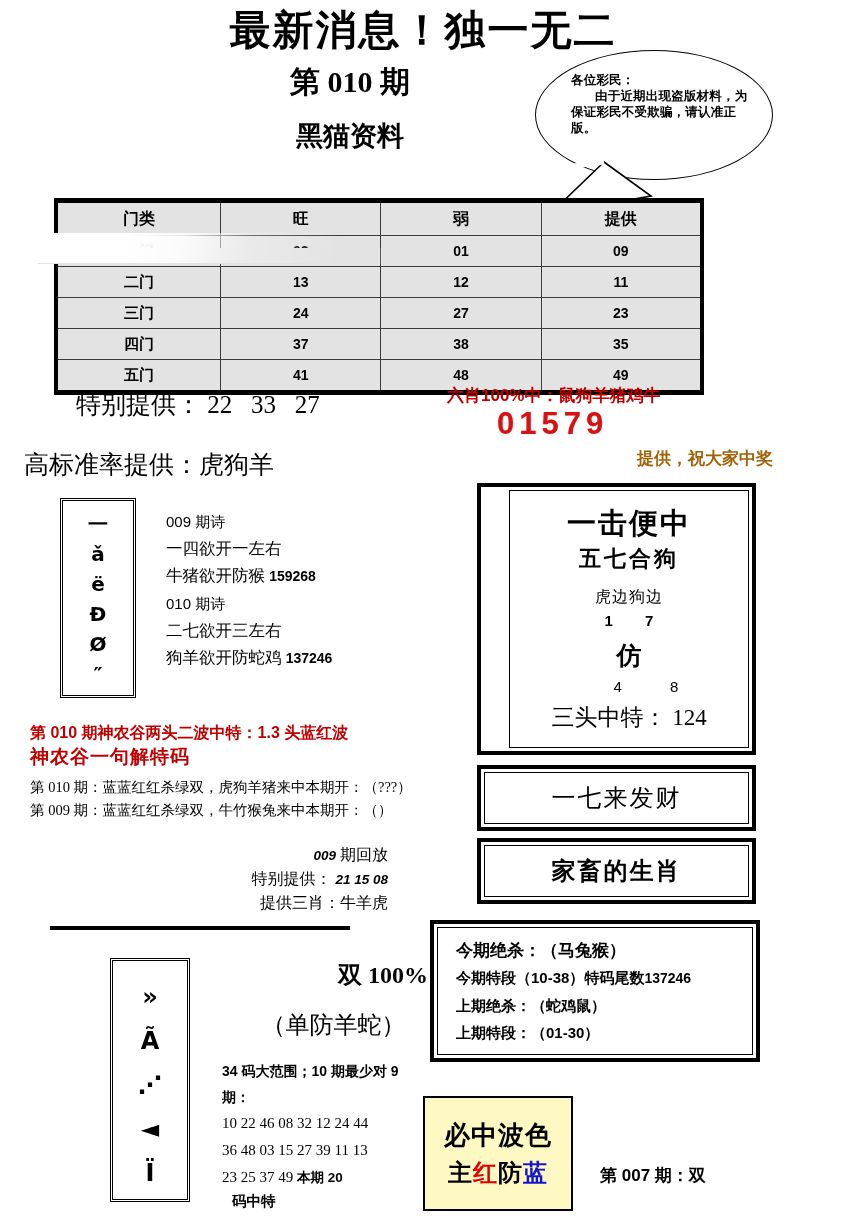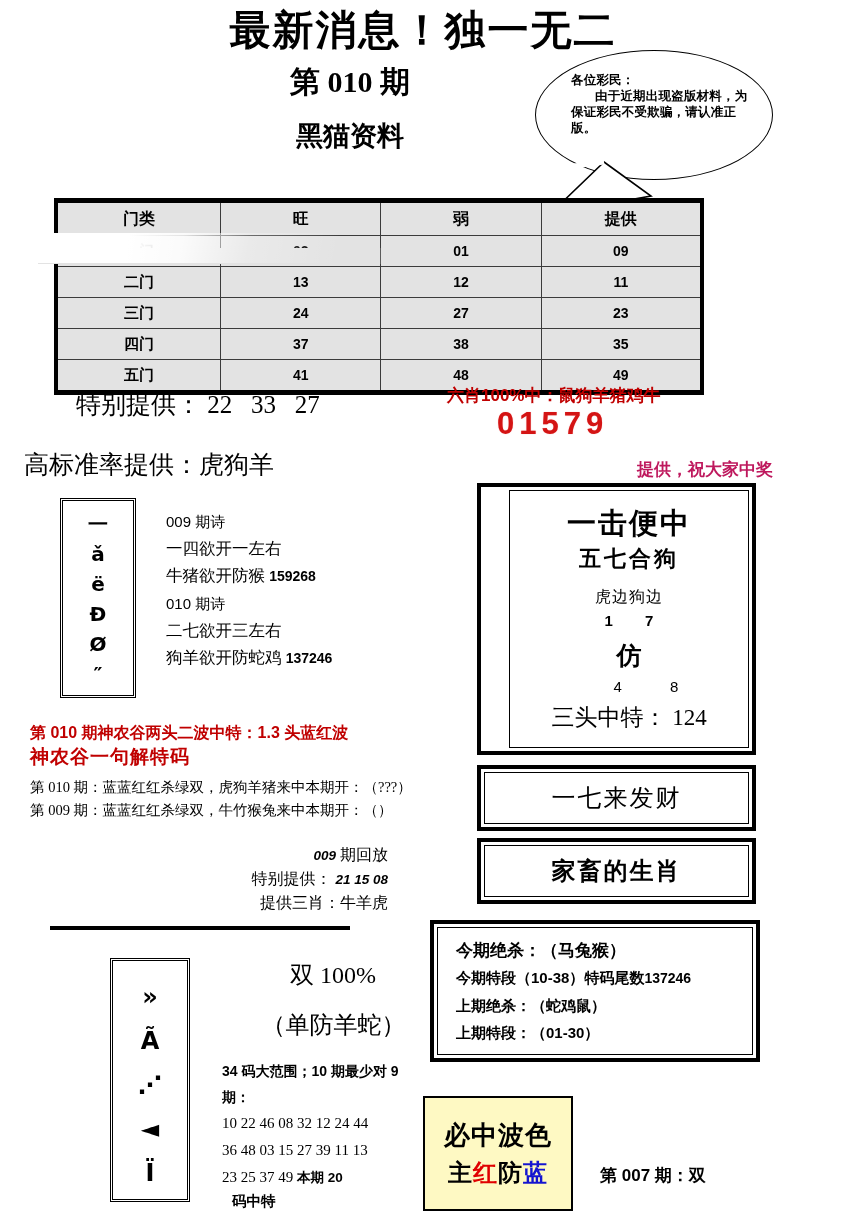--- a/index.html
+++ b/index.html
@@ -107,22 +107,22 @@
     color:#c00000;font-family:"Liberation Sans", sans-serif;
     font-weight:bold;font-size:17px;line-height:22px;white-space:pre;
   }
   #lucky-digits{
     top:407px;left:497px;
     color:#d41414;font-family:"Liberation Sans", sans-serif;
     font-weight:bold;font-size:31px;letter-spacing:5px;line-height:34px;
     text-shadow:0 0 1px #f3a0a0;
   }
   #wish-text{
-    top:459px;left:637px;
-    color:#be185d;font-family:"Liberation Sans", sans-serif;
+    top:448px;left:637px;
+    color:#a16207;font-family:"Liberation Sans", sans-serif;
     font-weight:bold;font-size:17px;line-height:22px;white-space:pre;
   }
 
   
   .symbol-box{
     border:3px double #000;
     background:#fff;
     box-sizing:border-box;
     text-align:center;
   }
@@ -168,22 +168,22 @@
   }
   #replay .it{font-style:italic;font-family:"Liberation Sans", sans-serif;font-weight:bold;font-size:13.5px;}
   #replay .lbl{font-size:16px;}
   #divider{
     top:926px;left:50px;width:300px;height:0;
     border-top:3px solid #000;border-bottom:1px solid #000;
   }
 
   
   #bottom-title{
-    top:958px;left:238px;width:190px;text-align:center;
-    font-size:24px;font-weight:normal;line-height:34px;
+    top:958px;left:238px;width:190px;text-align:right;
+    font-size:24px;font-weight:bold;line-height:34px;
   }
   #bottom-sub{
     top:1008px;left:226px;width:215px;text-align:center;
     font-size:24px;line-height:34px;
   }
   #range-note{
     top:1058px;left:222px;width:200px;
     font-family:"Liberation Sans", sans-serif;font-weight:bold;
     font-size:14px;line-height:26px;
   }

